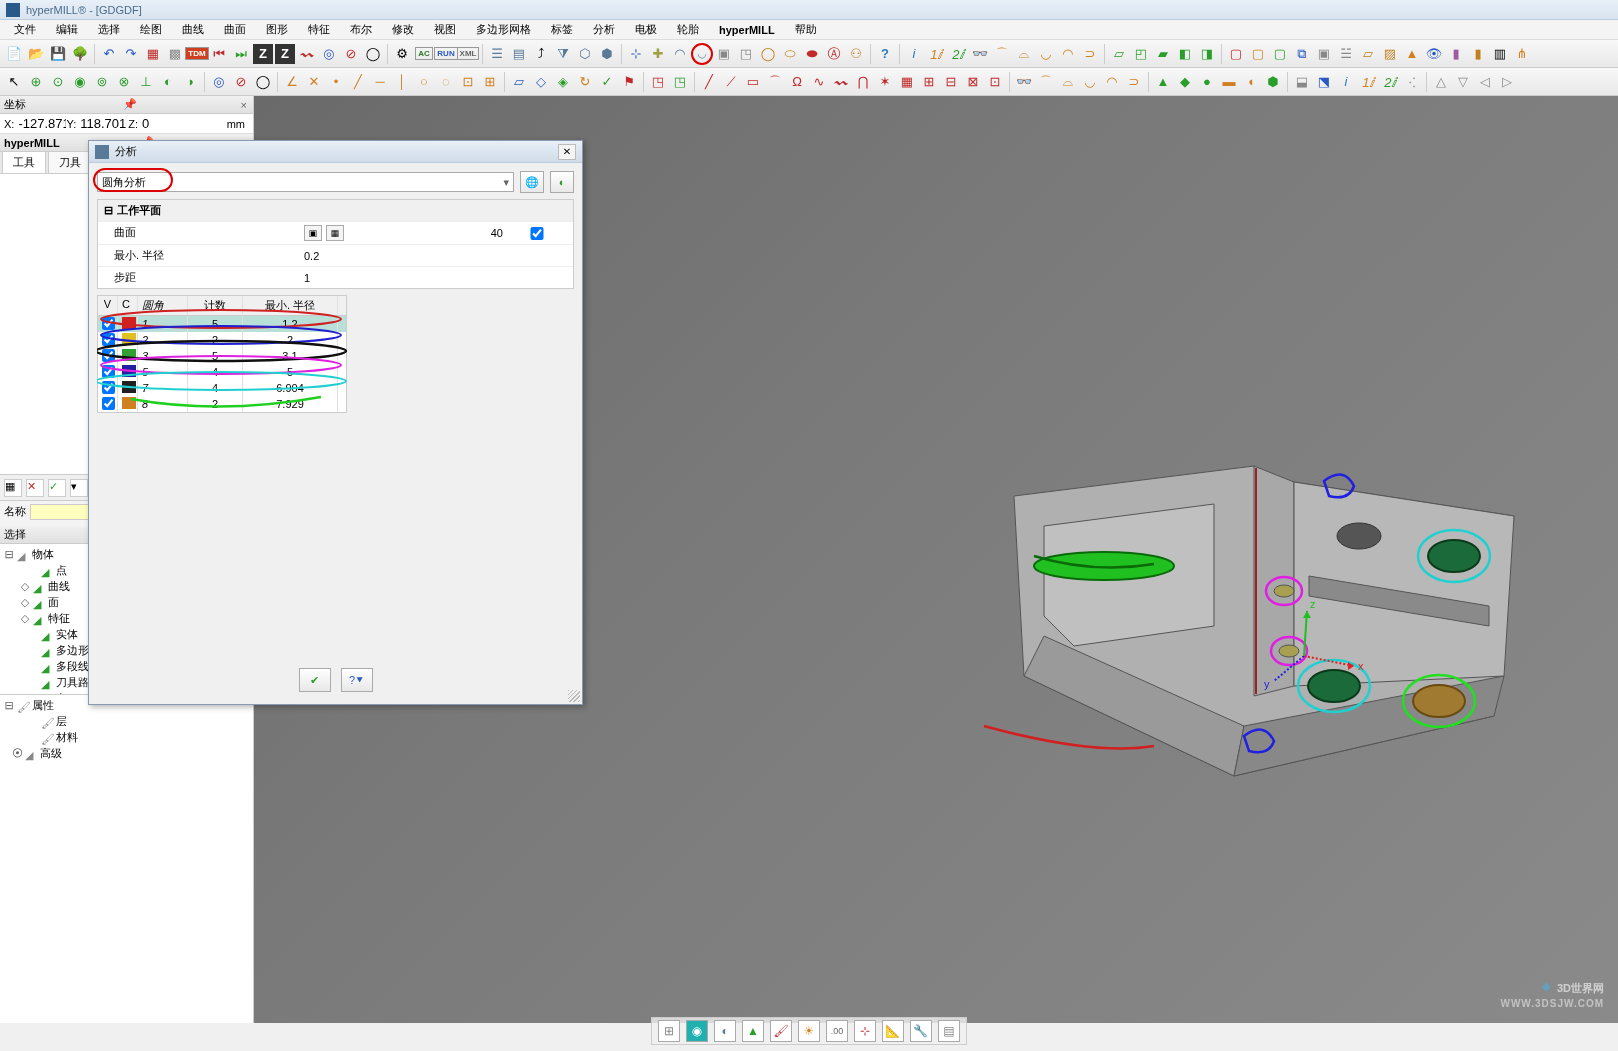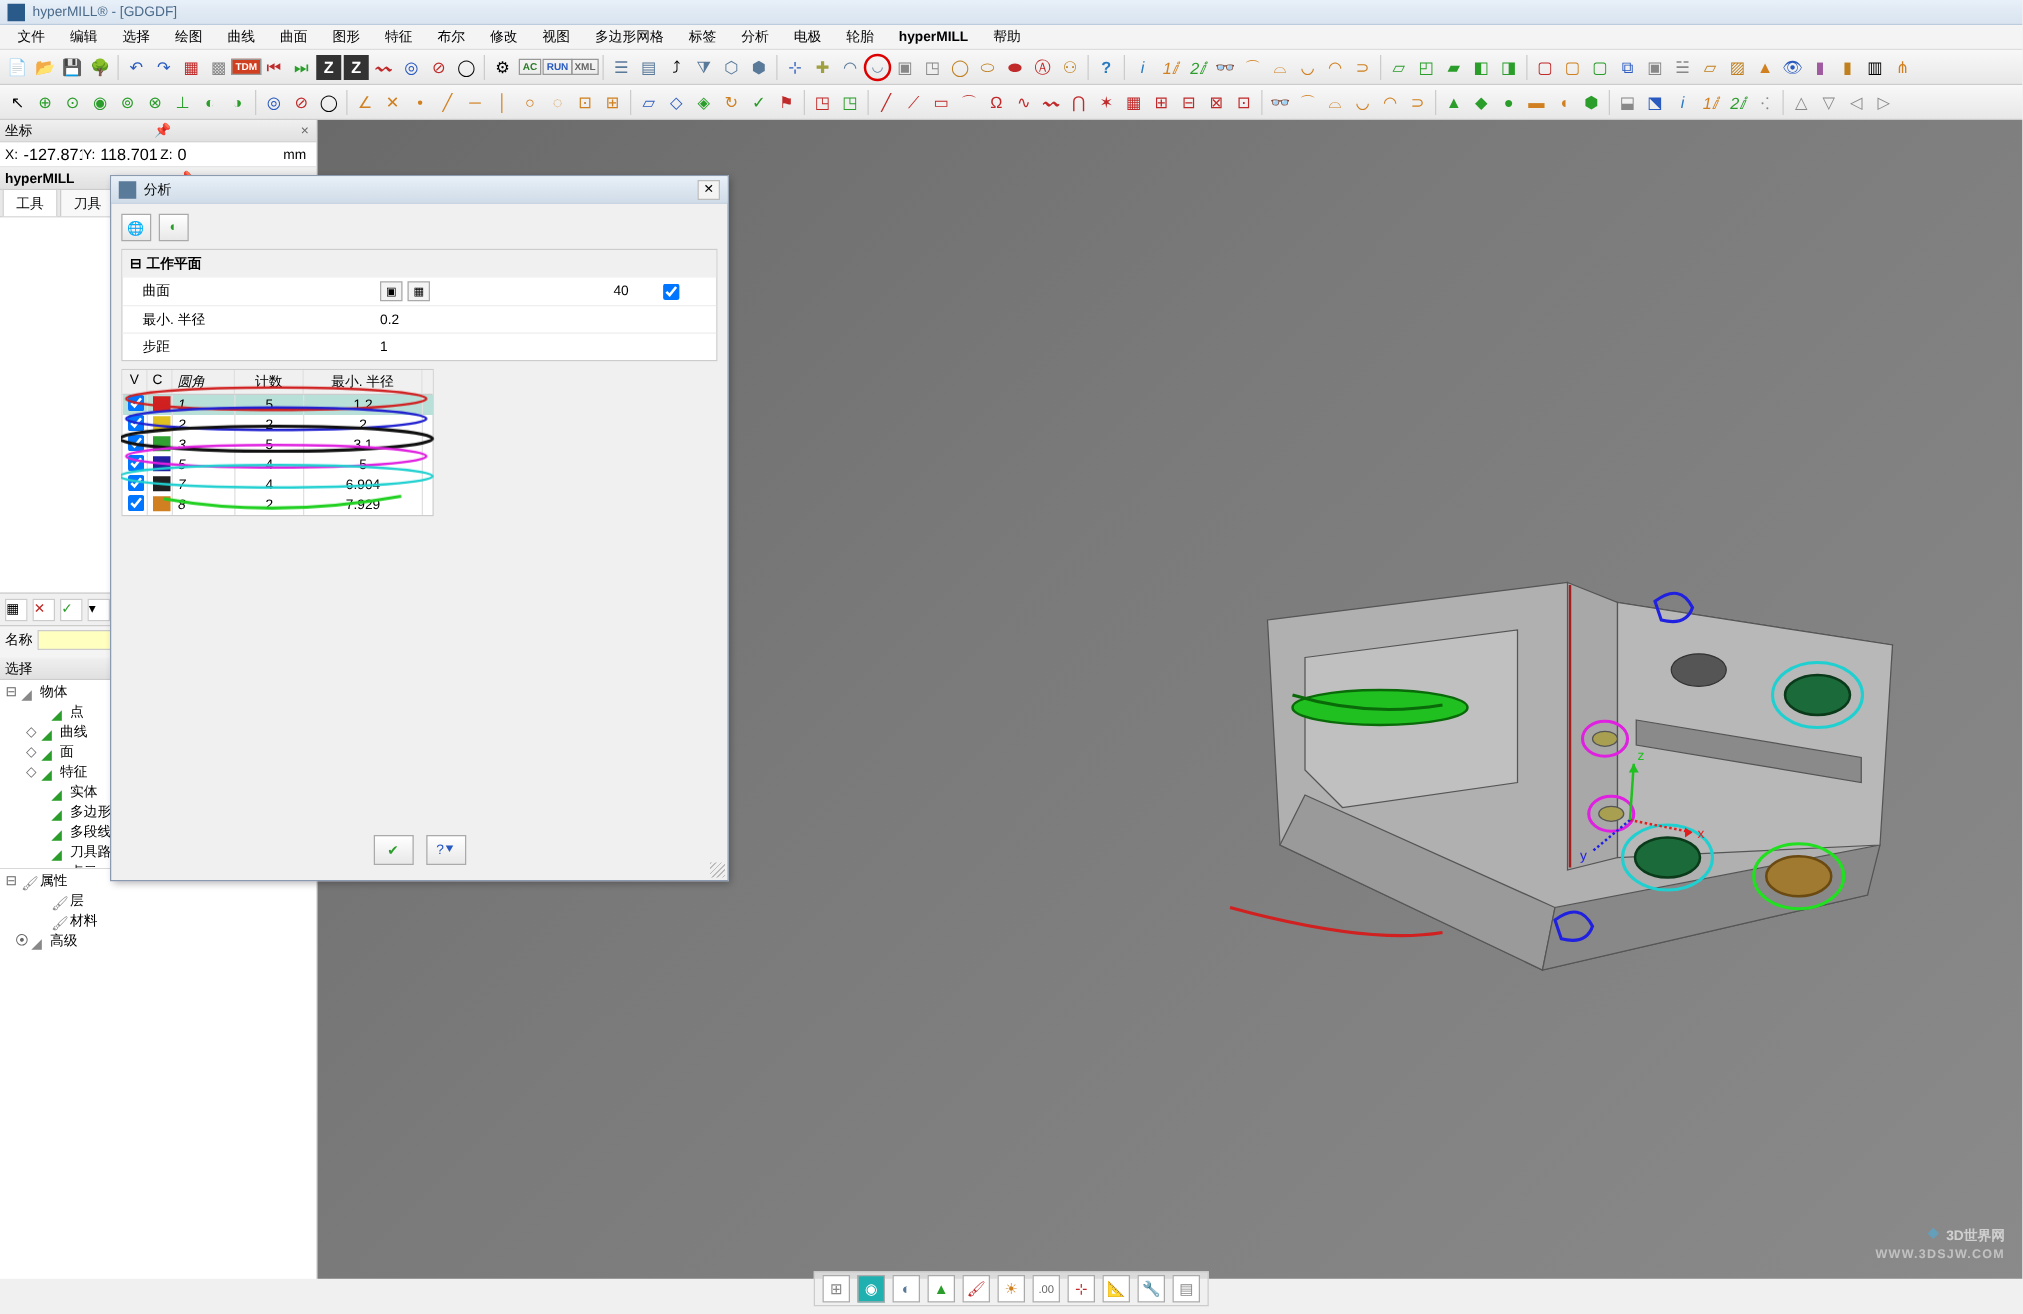--- a/index.html
+++ b/index.html
@@ -469,20 +469,26 @@
 </div>
 
 <div class="dialog">
   <div class="dlg-title">
     <span class="dlg-icon"></span>
     <span>分析</span>
     <span class="dlg-close">✕</span>
   </div>
   <div class="dlg-body">
     <div class="dlg-row">
+      <div style="position:relative;flex:1">
+        <div class="dlg-select">
+          <span>圆角分析</span>
+        </div>
+        <div class="red-circle" style="left:-4px;top:-4px;width:80px;height:24px;border-radius:12px"></div>
+      </div>
       <span class="dlg-smallbtn" style="color:#2a7ac0">🌐</span>
       <span class="dlg-smallbtn" style="color:#2a9d2a">◐</span>
     </div>
 
     <div class="info-group">
       <div class="info-header">
           <span>⊟</span>
           <span>工作平面</span>
         </div>
       <div class="info-row">

